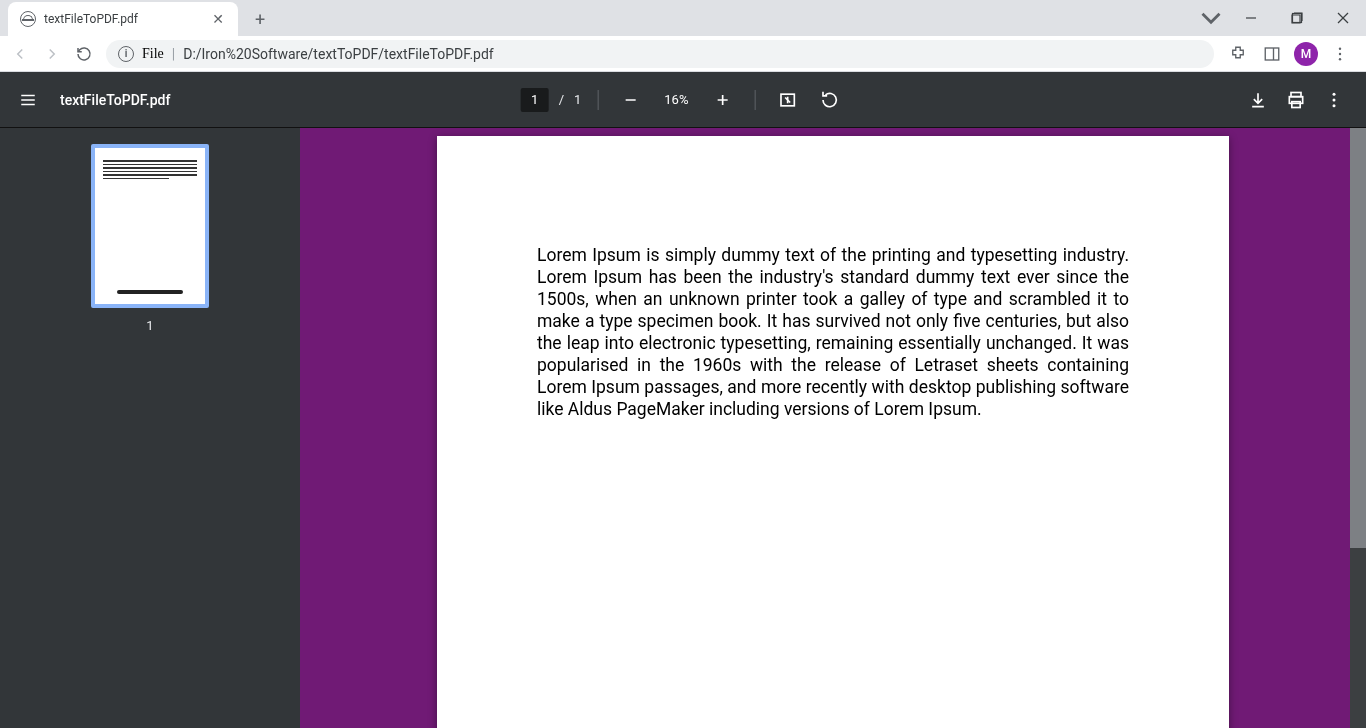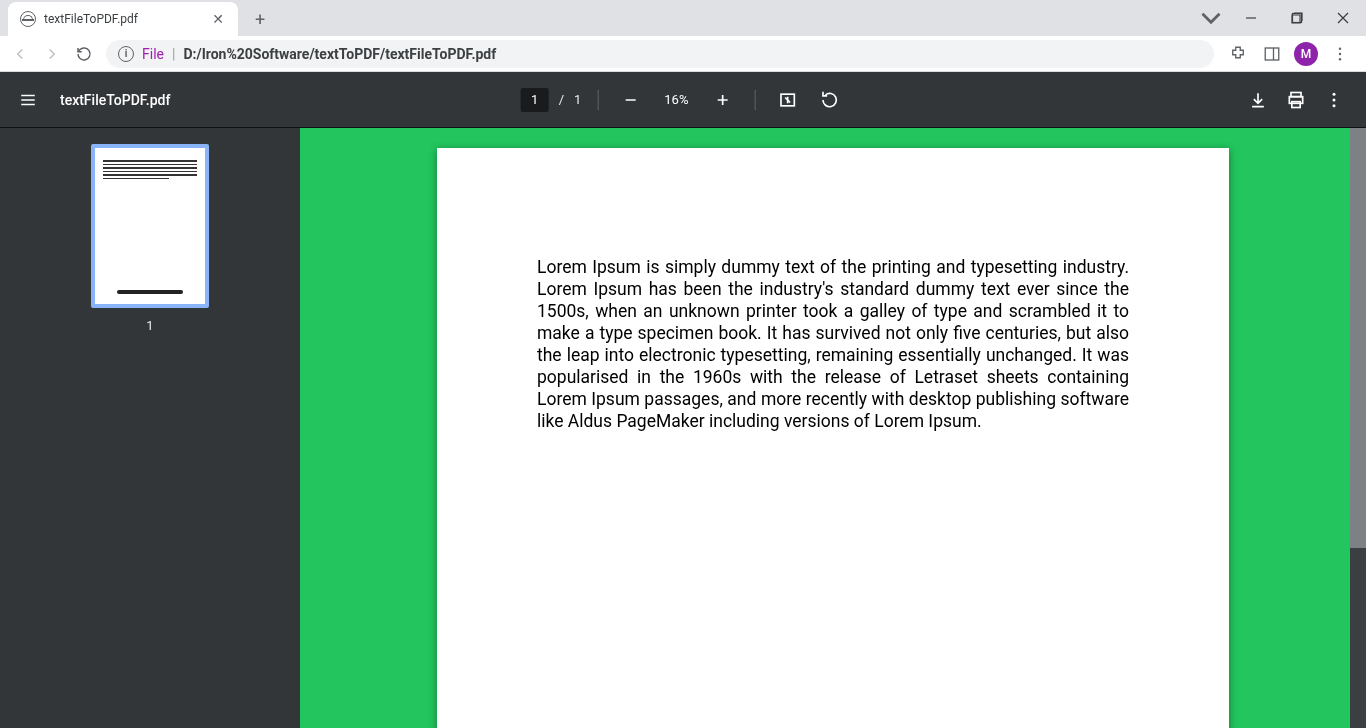--- a/index.html
+++ b/index.html
@@ -18,23 +18,23 @@
 .win-btn { width:46px;height:32px;display:flex;align-items:center;justify-content:center;color:#3c4043;cursor:pointer;}
 .win-btn svg { width:12px;height:12px;stroke:#3c4043;stroke-width:1.2;fill:none;}
 .win-chevron { width:34px;display:flex;align-items:center;justify-content:center;color:#5f6368;}
 
 .toolbar { height: 36px; background:#fff; display:flex; align-items:center; padding: 0 6px; gap:4px; border-bottom:1px solid #dadce0;}
 .nav-btn { width:28px;height:28px;display:flex;align-items:center;justify-content:center;border-radius:50%;color:#5f6368;cursor:pointer;}
 .nav-btn.disabled { color:#bdc1c6; }
 .nav-btn svg { width:18px;height:18px;stroke:currentColor;stroke-width:2;fill:none;}
 .omnibox { flex:1; height:28px; background:#f1f3f4; border-radius:14px; display:flex; align-items:center; padding:0 12px; gap:8px; font-size:14px; color:#202124; margin:0 4px;}
 .omnibox .info-icon{ width:16px;height:16px;border:1.5px solid #5f6368;border-radius:50%;display:flex;align-items:center;justify-content:center;font-size:10px;color:#5f6368;font-weight:bold;}
-.omnibox .scheme{color:#a21caf;}
+.omnibox .scheme{color:#000000;font-family:Liberation Serif, serif;}
 .omnibox .sep{color:#9aa0a6;}
-.omnibox .path{color:#3c4043;font-weight:bold;}
+.omnibox .path{color:#3c4043;}
 .right-icons { display:flex; align-items:center; gap:2px; padding-right:4px;}
 .right-icons .ic { width:32px;height:28px;display:flex;align-items:center;justify-content:center;color:#5f6368;cursor:pointer;}
 .right-icons .ic svg{width:18px;height:18px;stroke:currentColor;stroke-width:1.8;fill:none;}
 .avatar{width:24px;height:24px;border-radius:50%;background:#8e24aa;color:#fff;display:flex;align-items:center;justify-content:center;font-size:12px;font-weight:500;}
 
 
 .viewer { height: calc(728px - 72px); background:#525659; display:flex; flex-direction:column;}
 .pdf-toolbar{height:56px;background:#323639;display:flex;align-items:center;color:#fff;padding:0 16px;gap:20px;border-bottom:1px solid #111;}
 .pdf-toolbar .hb{width:24px;height:24px;cursor:pointer;display:flex;align-items:center;justify-content:center;}
 .pdf-toolbar .hb svg{width:18px;height:18px;stroke:#fff;stroke-width:2;}
@@ -55,21 +55,21 @@
 .thumb-lines div{height:1.5px;background:#333;margin-bottom:2px;}
 .thumb-lines div:nth-child(1){width:100%;}
 .thumb-lines div:nth-child(2){width:100%;}
 .thumb-lines div:nth-child(3){width:100%;}
 .thumb-lines div:nth-child(4){width:100%;}
 .thumb-lines div:nth-child(5){width:100%;}
 .thumb-lines div:nth-child(6){width:70%;}
 .thumb-footer{margin-top:auto;height:4px;background:#222;border-radius:2px;width:70%;align-self:center;margin-bottom:2px;}
 .thumb-num{color:#e8eaed;font-size:13px;margin-top:10px;}
 
-.page-area{flex:1;background:#22c55e;overflow:auto;display:flex;justify-content:center;padding-top:20px;position:relative;}
+.page-area{flex:1;background:#701a75;overflow:auto;display:flex;justify-content:center;padding-top:8px;position:relative;}
 .page{width:792px;min-height:1020px;background:#fff;box-shadow:0 2px 8px rgba(0,0,0,.4);padding:108px 100px;font-family:"Times New Roman",Times,serif;font-size:17.5px;line-height:1.26;color:#000;text-align:justify;}
 .vscroll{width:16px;background:#3c3f41;position:absolute;right:0;top:0;bottom:0;}
 .vscroll .vthumb{width:16px;background:#7d8084;position:absolute;top:0;height:420px;border-radius:0;}
 .omnibox-share{margin-left:auto;}
 </style>
 </head>
 <body>
 
 <div class="titlebar">
   <div class="tab">

